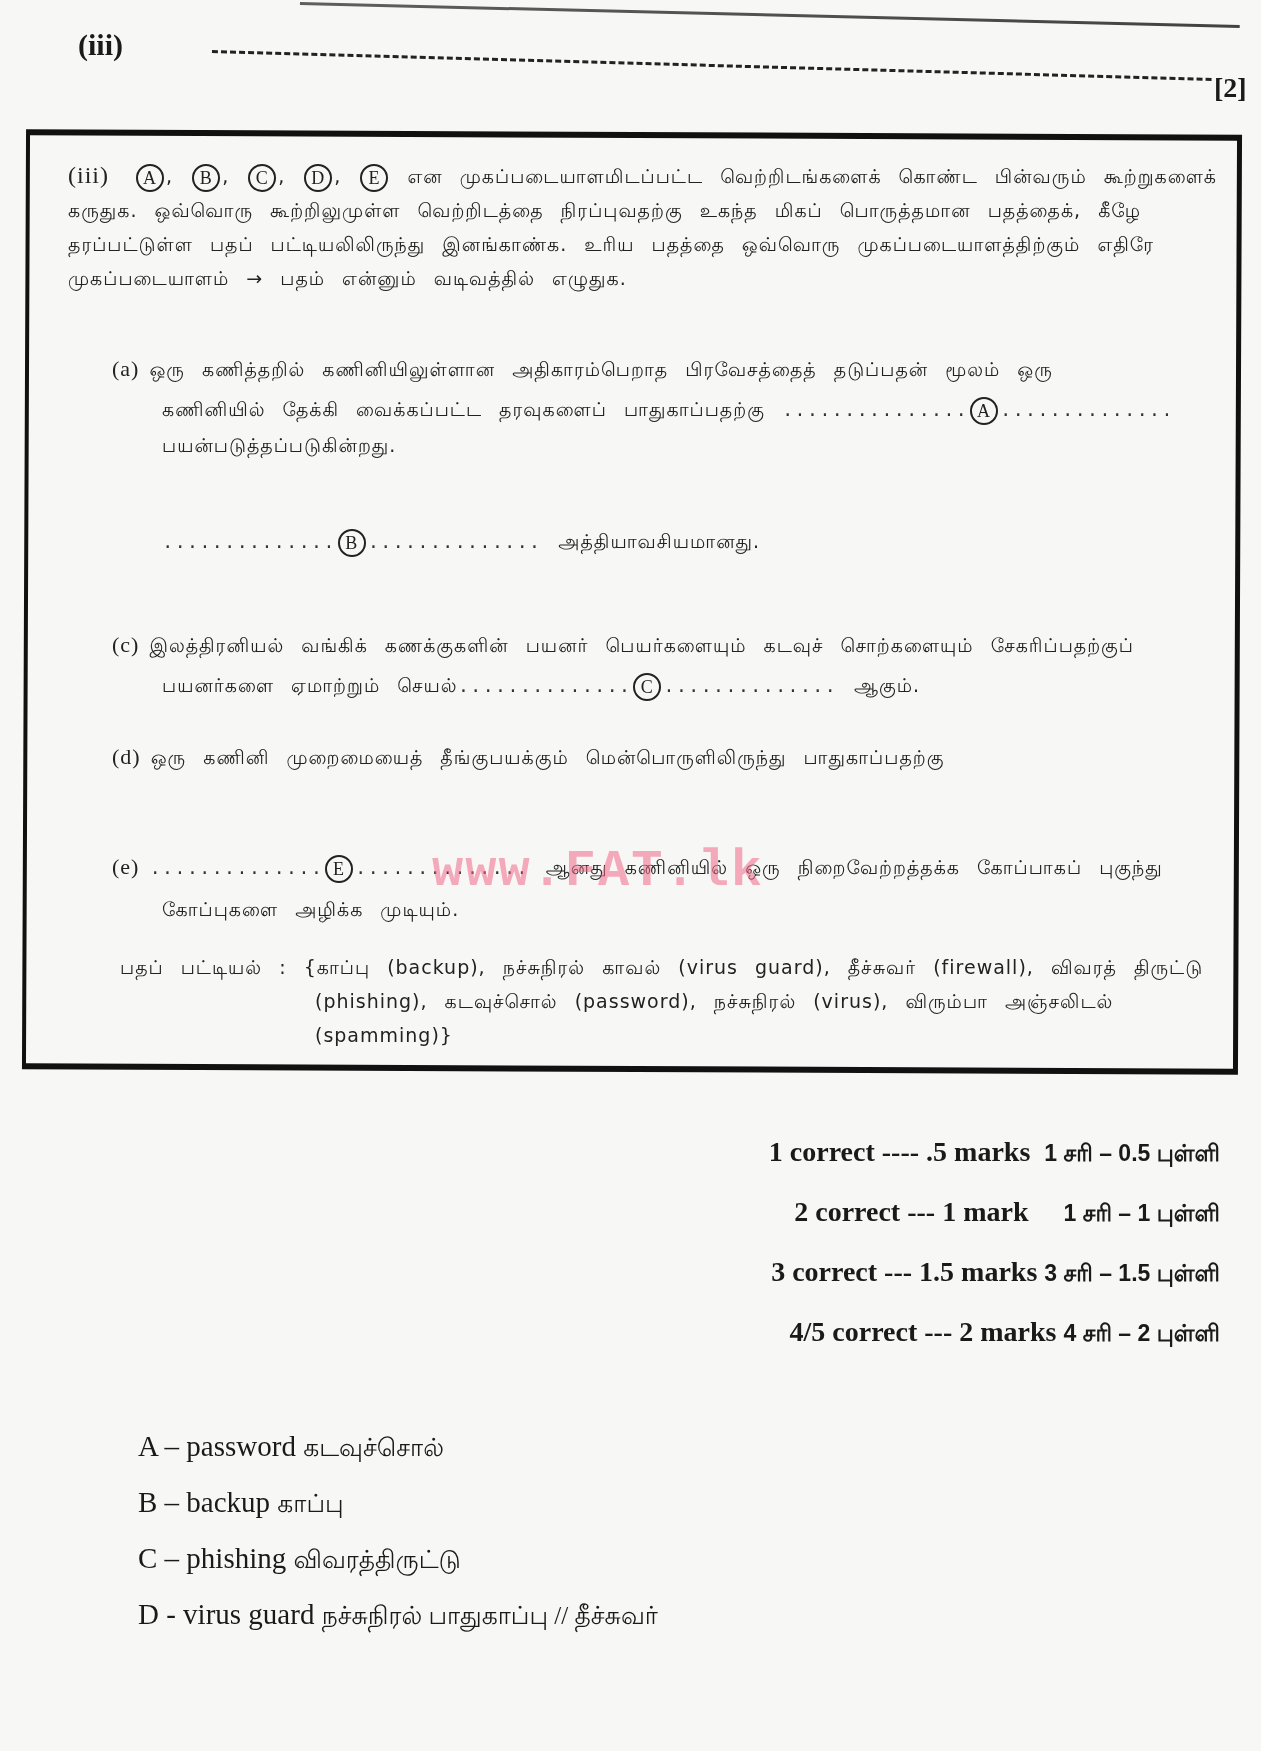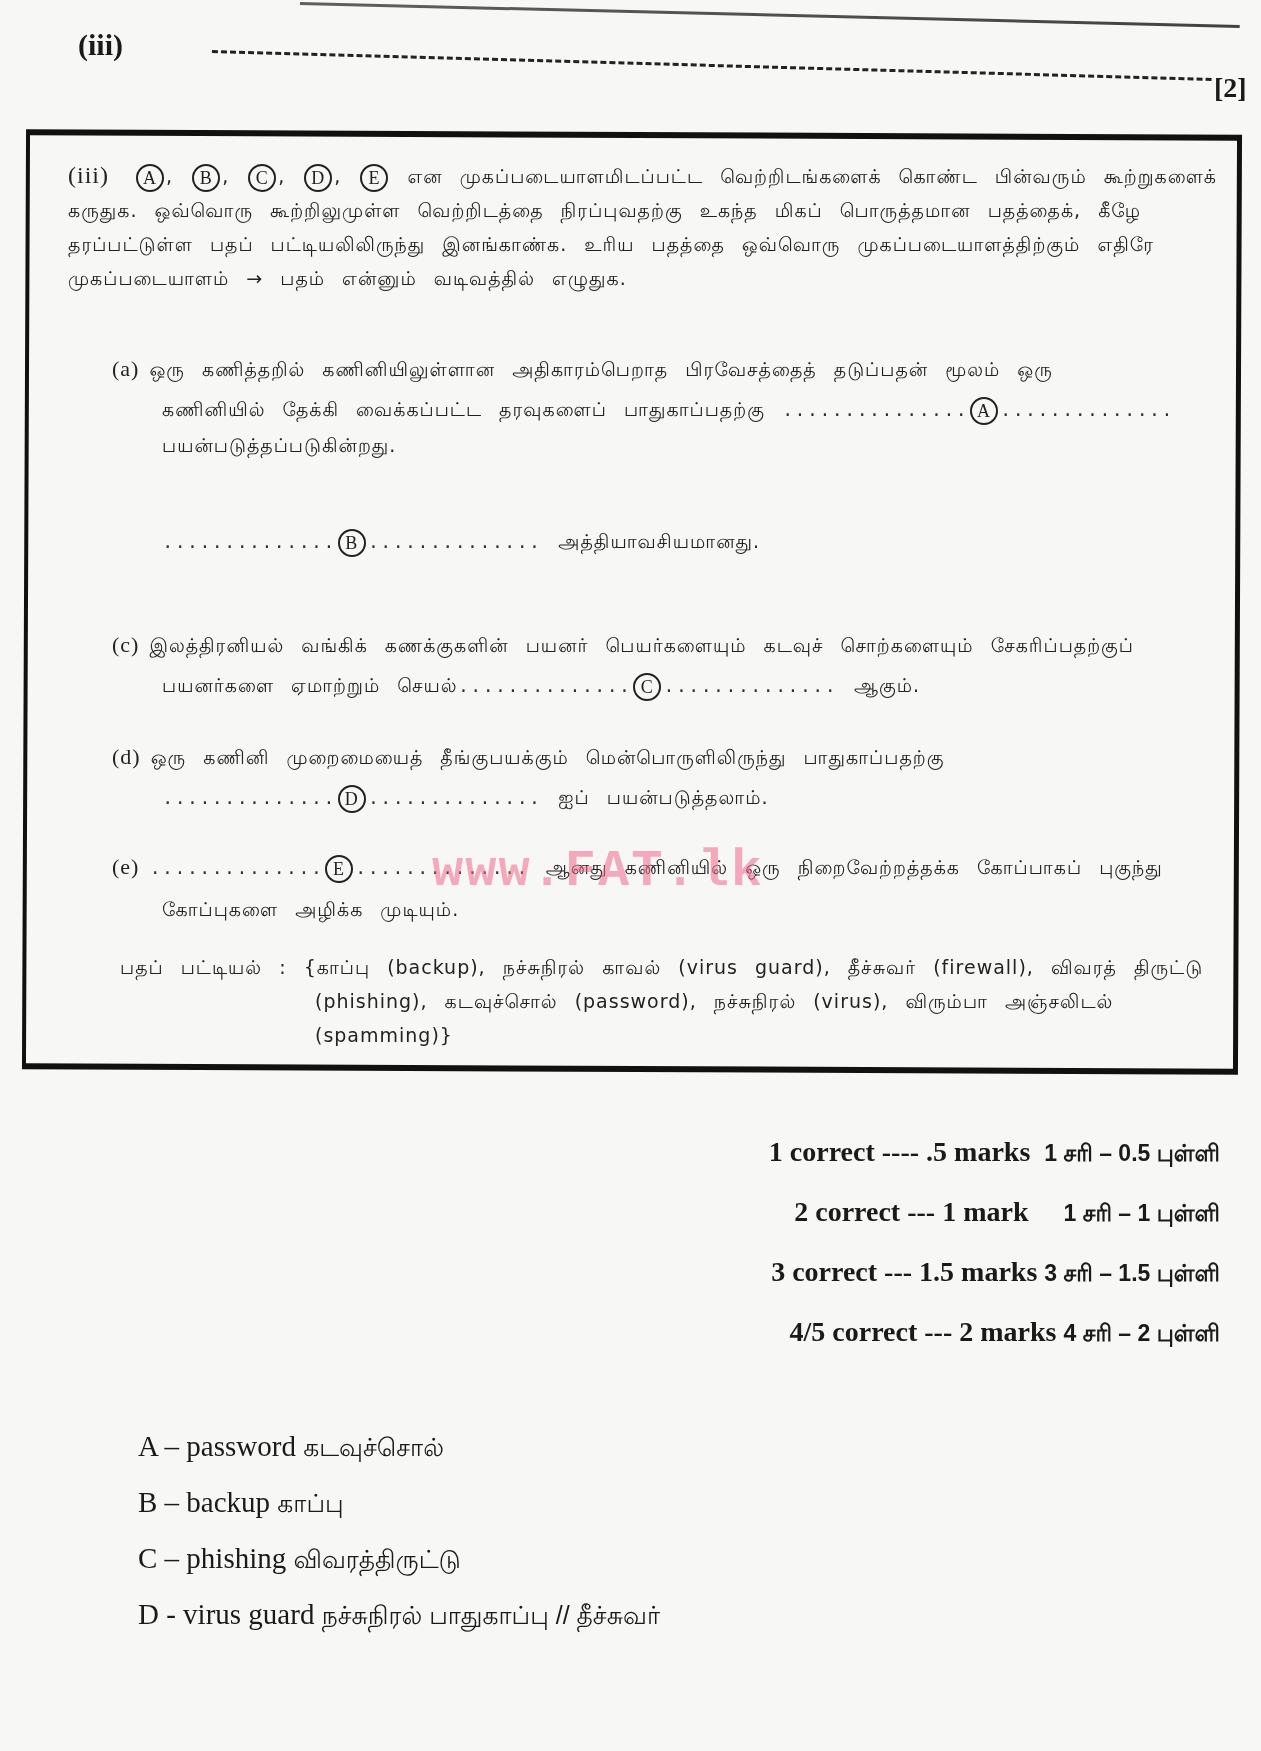--- a/index.html
+++ b/index.html
@@ -65,21 +65,21 @@
     font-family: "Liberation Serif", serif; font-weight: bold;
     font-size: 28px; height: 60px; line-height: 44px; white-space: nowrap;
     text-align: right; padding-right: 0;
   }
   .scheme-row .ta { font-family: Liberation Sans, sans-serif; font-size: 23px; font-weight: bold; }
   .answers { left: 138px; top: 1418px; }
   .ans-row {
     font-family: "Liberation Serif", serif; font-size: 29px; height: 56px;
     line-height: 56px; white-space: nowrap;
   }
-  .ans-row .ta { font-family: Liberation Sans, sans-serif; font-size: 25px; }
+  .ans-row .ta { font-family: Liberation Serif, serif; font-size: 25px; }
 </style>
 </head>
 <body>
 
 <div class="abs top-rule"></div>
 <div class="abs q-label">(iii)</div>
 <div class="abs answer-line"></div>
 <div class="abs marks">[2]</div>
 
 <div class="abs qbox"></div>
@@ -108,22 +108,20 @@
 </div>
 
 <div class="abs tamil item" style="top:628px">
   <div><span class="lbl">(c)</span><span>இலத்திரனியல் வங்கிக் கணக்குகளின் பயனர் பெயர்களையும் கடவுச் சொற்களையும் சேகரிப்பதற்குப்</span></div>
   <div class="indent" style="margin-top:6px"><span>பயனர்களை ஏமாற்றும் செயல்</span><span class="dots">..............</span><span class="circ">C</span><span class="dots">..............</span>
     <span>ஆகும்.</span></div>
 </div>
 
 <div class="abs tamil item" style="top:740px">
   <div><span class="lbl">(d)</span><span>ஒரு கணினி முறைமையைத் தீங்குபயக்கும் மென்பொருளிலிருந்து பாதுகாப்பதற்கு</span></div>
-  <div style="padding-left:50px;margin-top:6px"><span class="dots">..............</span><span class="circ">D</span><span class="dots">..............</span>
-    <span>ஐப் பயன்படுத்தலாம்.</span></div>
 </div>
 
 <div class="abs tamil item" style="top:850px">
   <div><span class="lbl">(e)</span><span class="dots">..............</span><span class="circ">E</span><span class="dots">..............</span>
     <span>ஆனது கணினியில் ஒரு நிறைவேற்றத்தக்க கோப்பாகப் புகுந்து</span></div>
   <div class="indent" style="margin-top:6px">கோப்புகளை அழிக்க முடியும்.</div>
 </div>
 
 <div class="abs watermark">www.FAT.lk</div>
 

